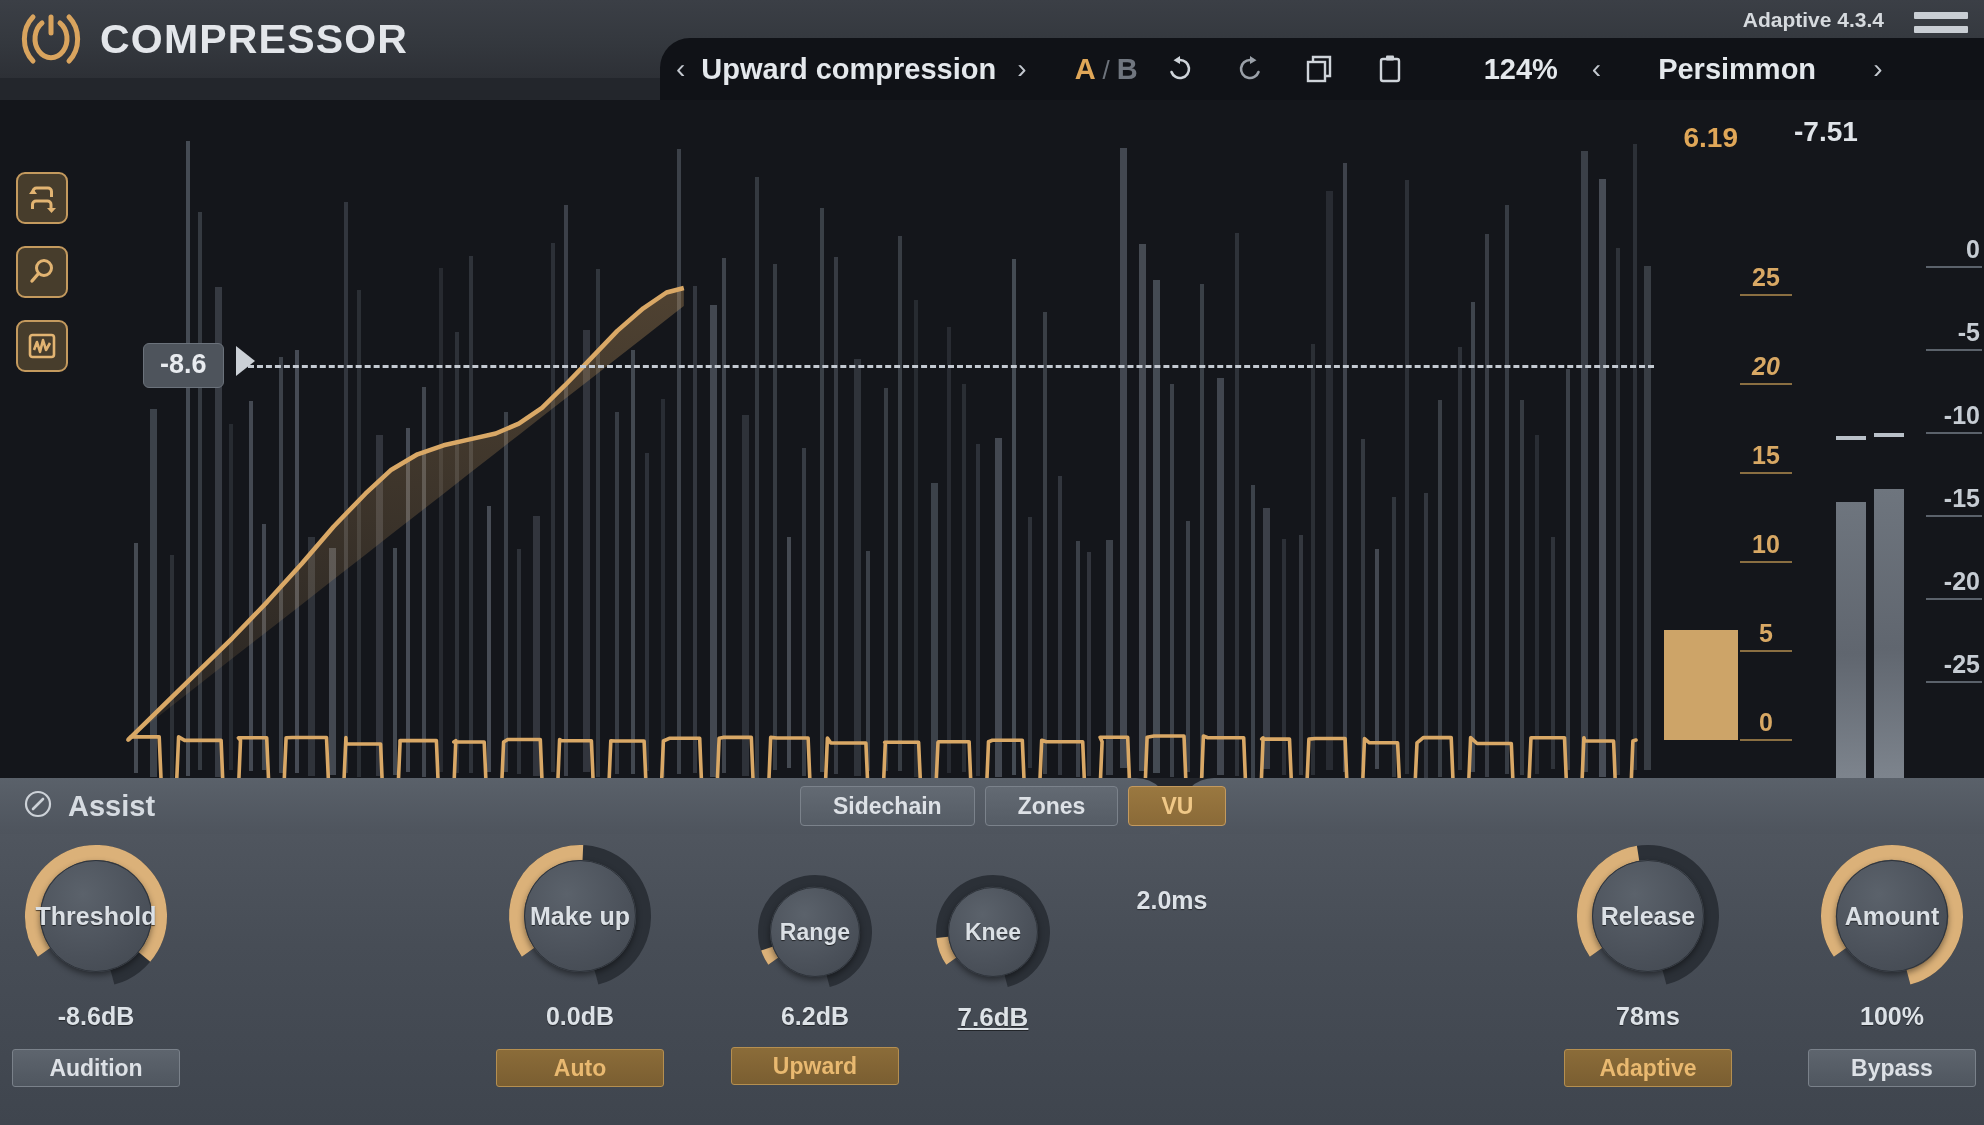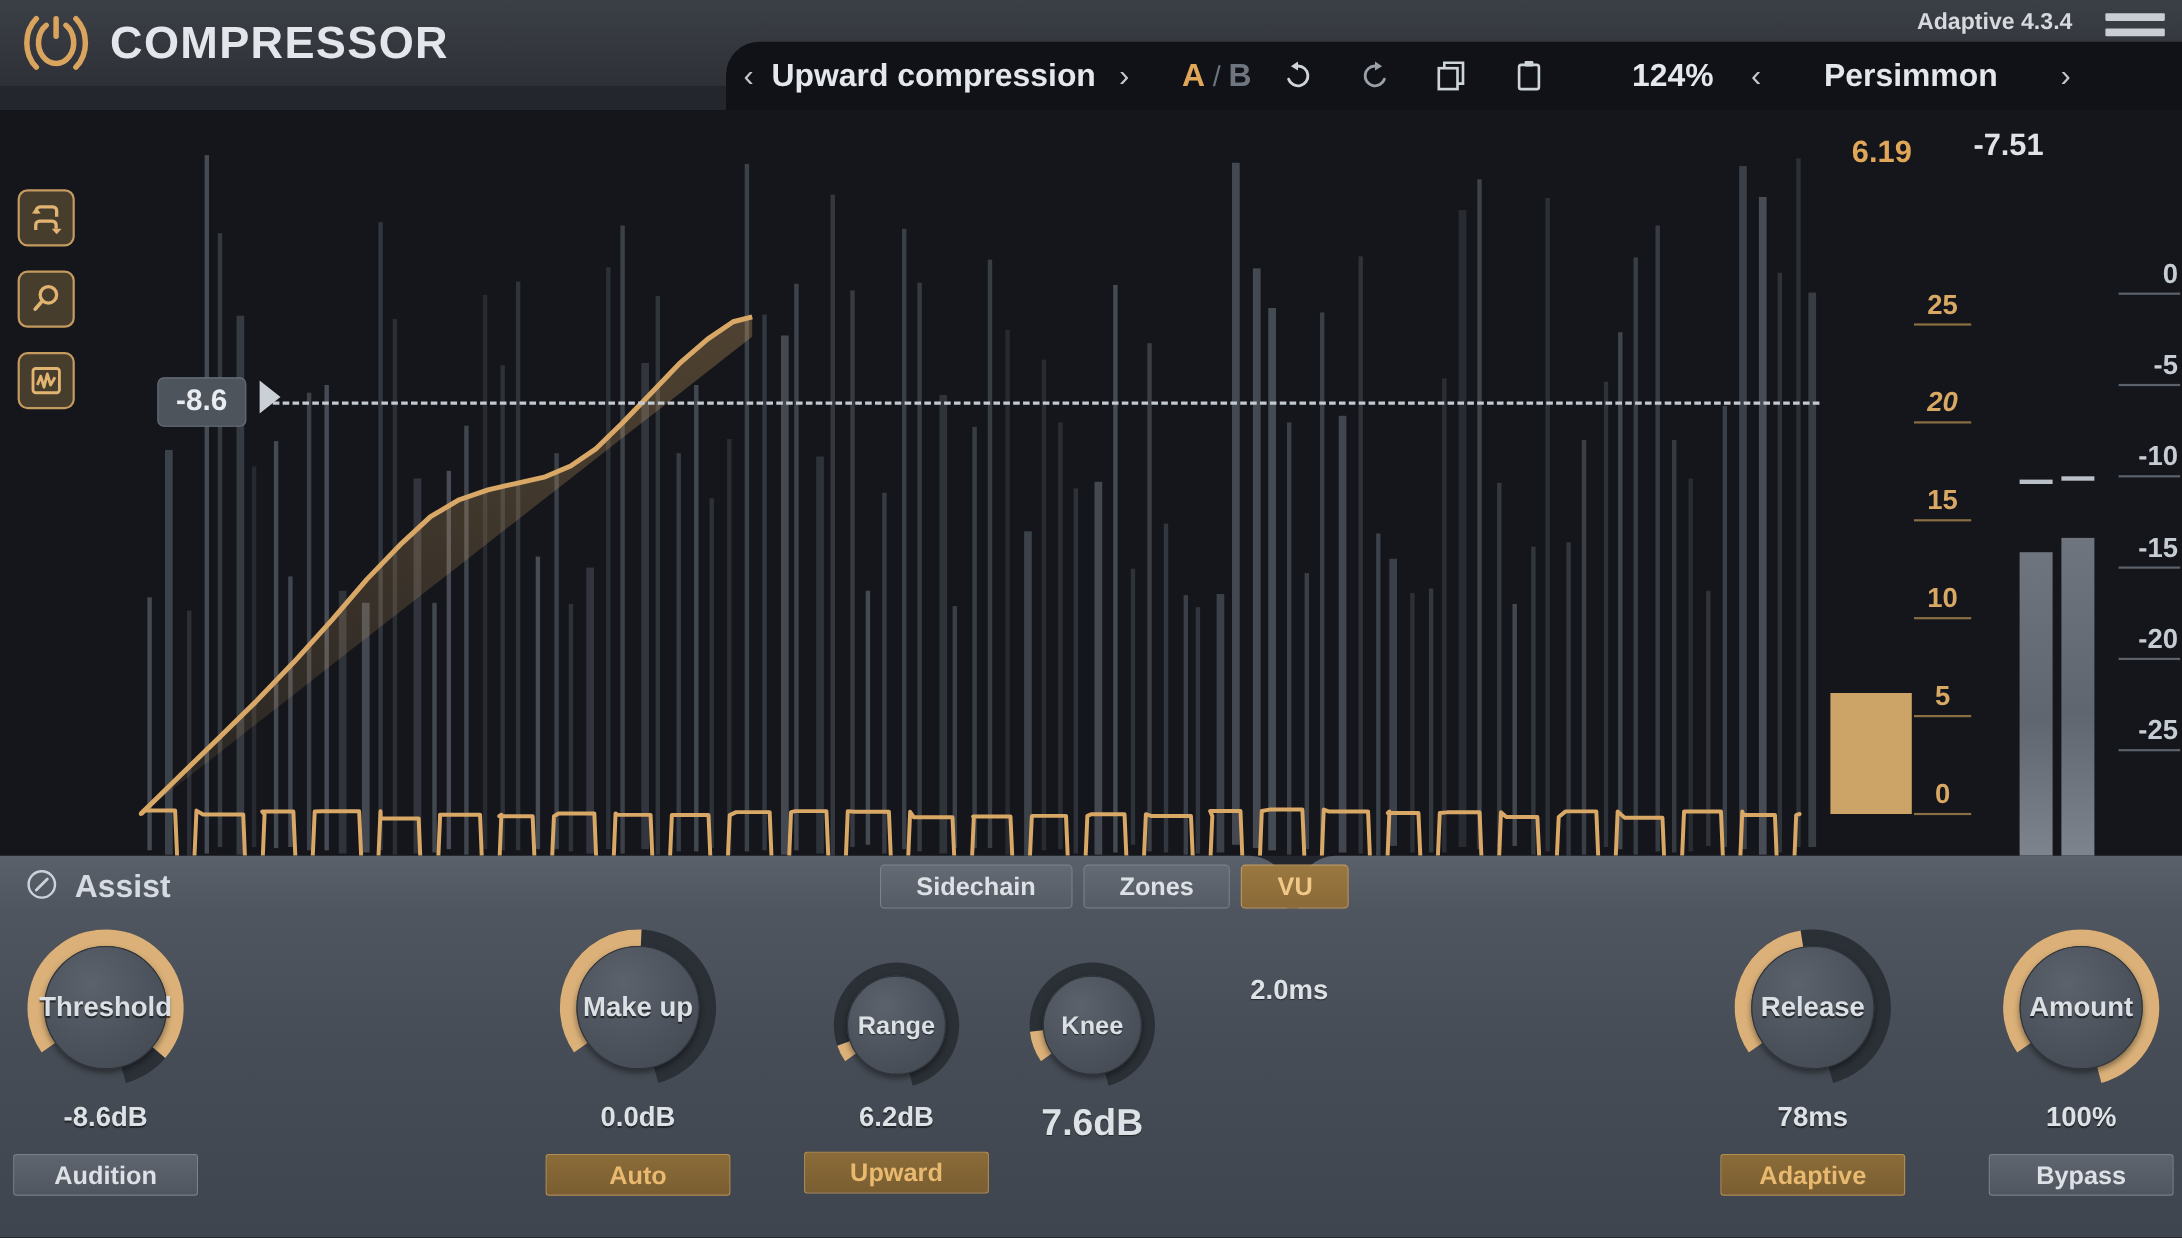--- a/index.html
+++ b/index.html
@@ -541,21 +541,21 @@
         <div class="knob-cell" style="left: 883px; top: 48px; width: 220px;">
           <div class="knob-wrap" style="width: 116px; height: 116px; margin: 0px auto;">
             <svg width="116" height="116" viewBox="0 0 116 116" style="position: absolute; left: 0px; top: 0px;">
               <path d="M16.22,87.25 A51,51 0 1 1 71.20,107.26" fill="none" stroke="#2b3037" stroke-width="12"></path>
               <path d="M16.22,87.25 A51,51 0 0 1 7.28,63.33" fill="none" stroke="#dbb179" stroke-width="12"></path>
             </svg>
             <div class="knob-face" style="width: 90px; height: 90px; left: 13px; top: 13px;">
               <div class="knob-label" style="font-size: 23px;">Knee</div>
             </div>
           </div>
-          <div class="knob-value" style="font-size: 34px; margin-top: 12px;">7.6dB</div>
+          <div class="knob-value" style="font-size: 26px; margin-top: 12px; text-decoration: underline;">7.6dB</div>
         </div>
         <div class="knob-cell" style="left: 1062px; top: 48px; width: 220px;">
           <div class="knob-value" style="font-size: 25px; margin-top: 12px;">2.0ms</div>
         </div>
         <div class="knob-cell" style="left: 1538px; top: 18px; width: 220px;">
           <div class="knob-wrap" style="width: 144px; height: 144px; margin: 0px auto;">
             <svg width="144" height="144" viewBox="0 0 144 144" style="position: absolute; left: 0px; top: 0px;">
               <path d="M19.98,108.42 A63.5,63.5 0 1 1 88.44,133.34" fill="none" stroke="#2b3037" stroke-width="15"></path>
               <path d="M19.98,108.42 A63.5,63.5 0 0 1 62.07,9.28" fill="none" stroke="#dbb179" stroke-width="15"></path>
             </svg>

